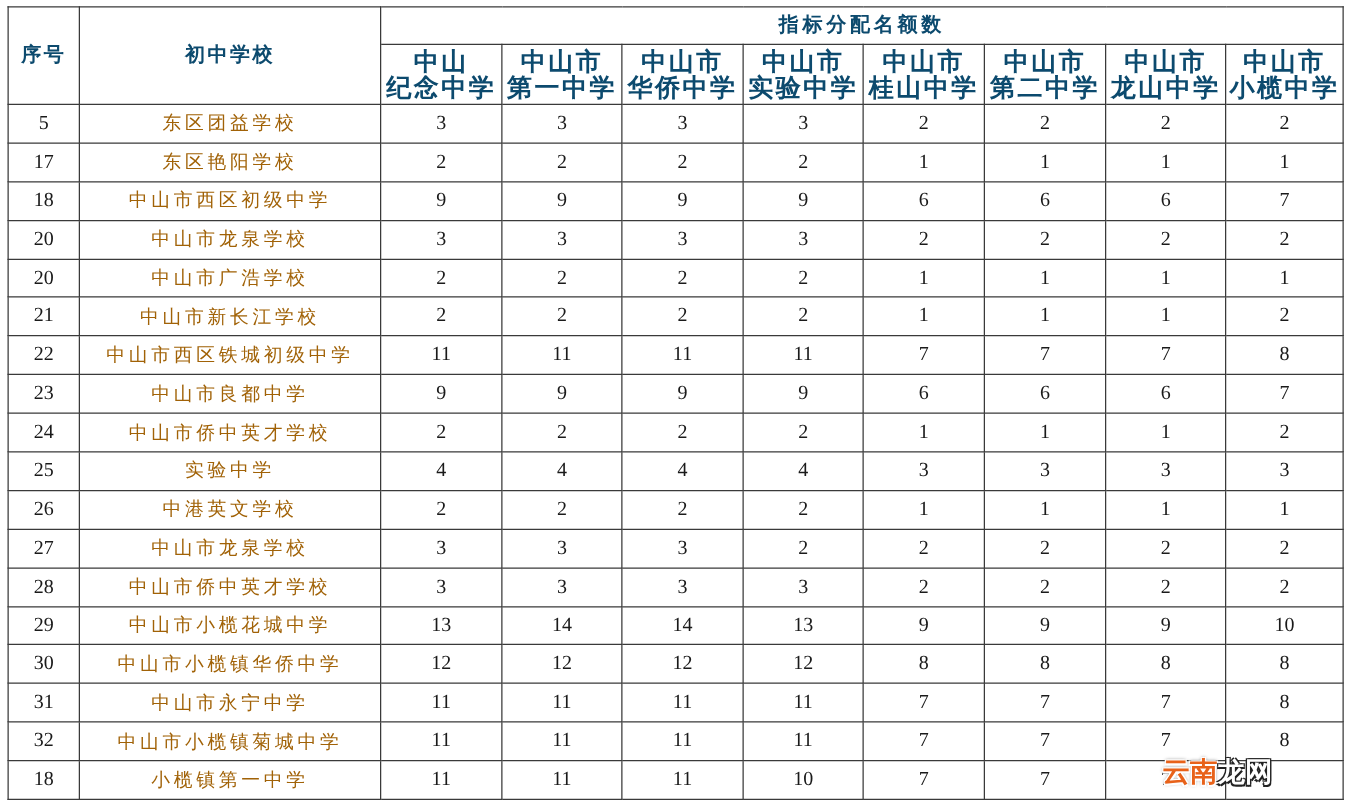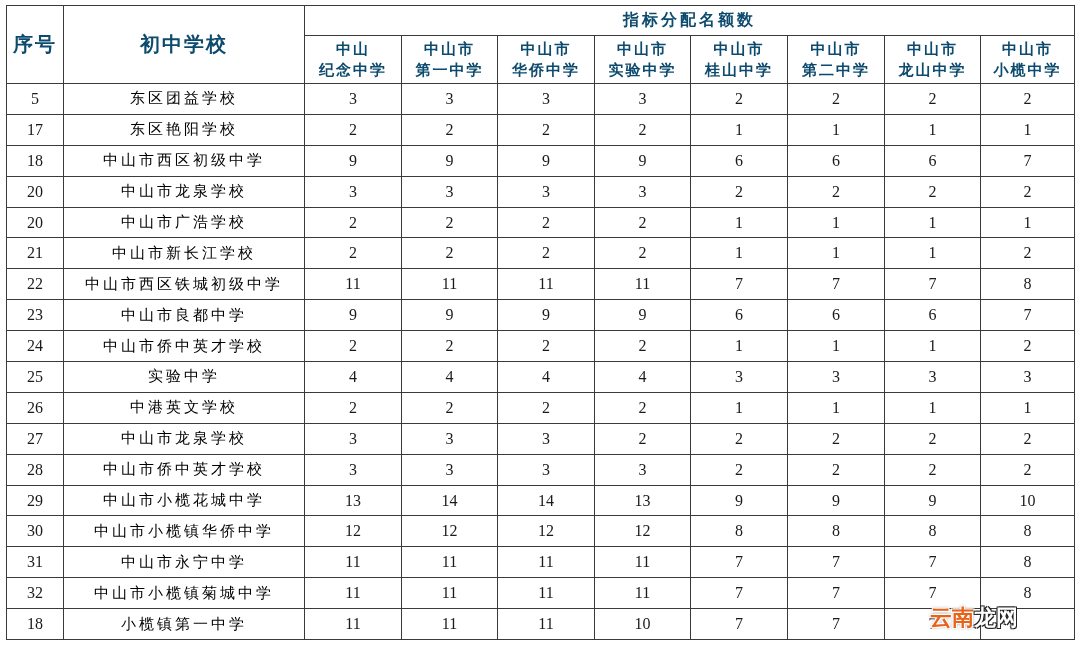--- a/index.html
+++ b/index.html
@@ -9,24 +9,24 @@
     position: absolute; left: 6px; top: 5px;
     border-collapse: collapse; table-layout: fixed;
     width: 1068px;
   }
   table.quota td, table.quota th {
     border: 1.3px solid #3a3a3a; text-align: center; vertical-align: middle;
     padding: 0; overflow: hidden; white-space: nowrap;
   }
   th { font-family: "DejaVu Sans", "Liberation Sans", sans-serif; font-weight: bold; font-size: 15px; letter-spacing: 2px; color: #0c4a6e; }
   th.group { height: 29px; font-size: 16px; letter-spacing: 3px; }
-  th.sub { height: 47px; line-height: 21px; font-size: 15px; }
-  th.idx, th.school { font-size: 20px; }
+  th.sub { height: 47px; line-height: 21px; font-size: 20px; }
+  th.idx, th.school { font-size: 16px; }
   td { height: 29.9px; font-family: "Liberation Serif", "DejaVu Serif", serif; font-size: 16px; }
-  td.school { font-family: "DejaVu Sans", "Liberation Sans", sans-serif; font-size: 15px; letter-spacing: 3px; color: #000000; }
+  td.school { font-family: "DejaVu Sans", "Liberation Sans", sans-serif; font-size: 15px; letter-spacing: 3px; color: #a16207; }
   .watermark {
     position: absolute; left: 930px; top: 603px;
     font-family: "DejaVu Sans", "Liberation Sans", sans-serif; font-weight: bold; font-size: 22px;
     letter-spacing: 0px;
   }
   .wm-a { color: #e8621a; text-shadow: -1px -1px 0 #fff, 1px -1px 0 #fff, -1px 1px 0 #fff, 1px 1px 0 #fff, 0 0 3px #333; }
   .wm-b { color: #ffffff; text-shadow: -1px -1px 0 #222, 1px -1px 0 #222, -1px 1px 0 #222, 1px 1px 0 #222; }
 </style>
 </head>
 <body>

